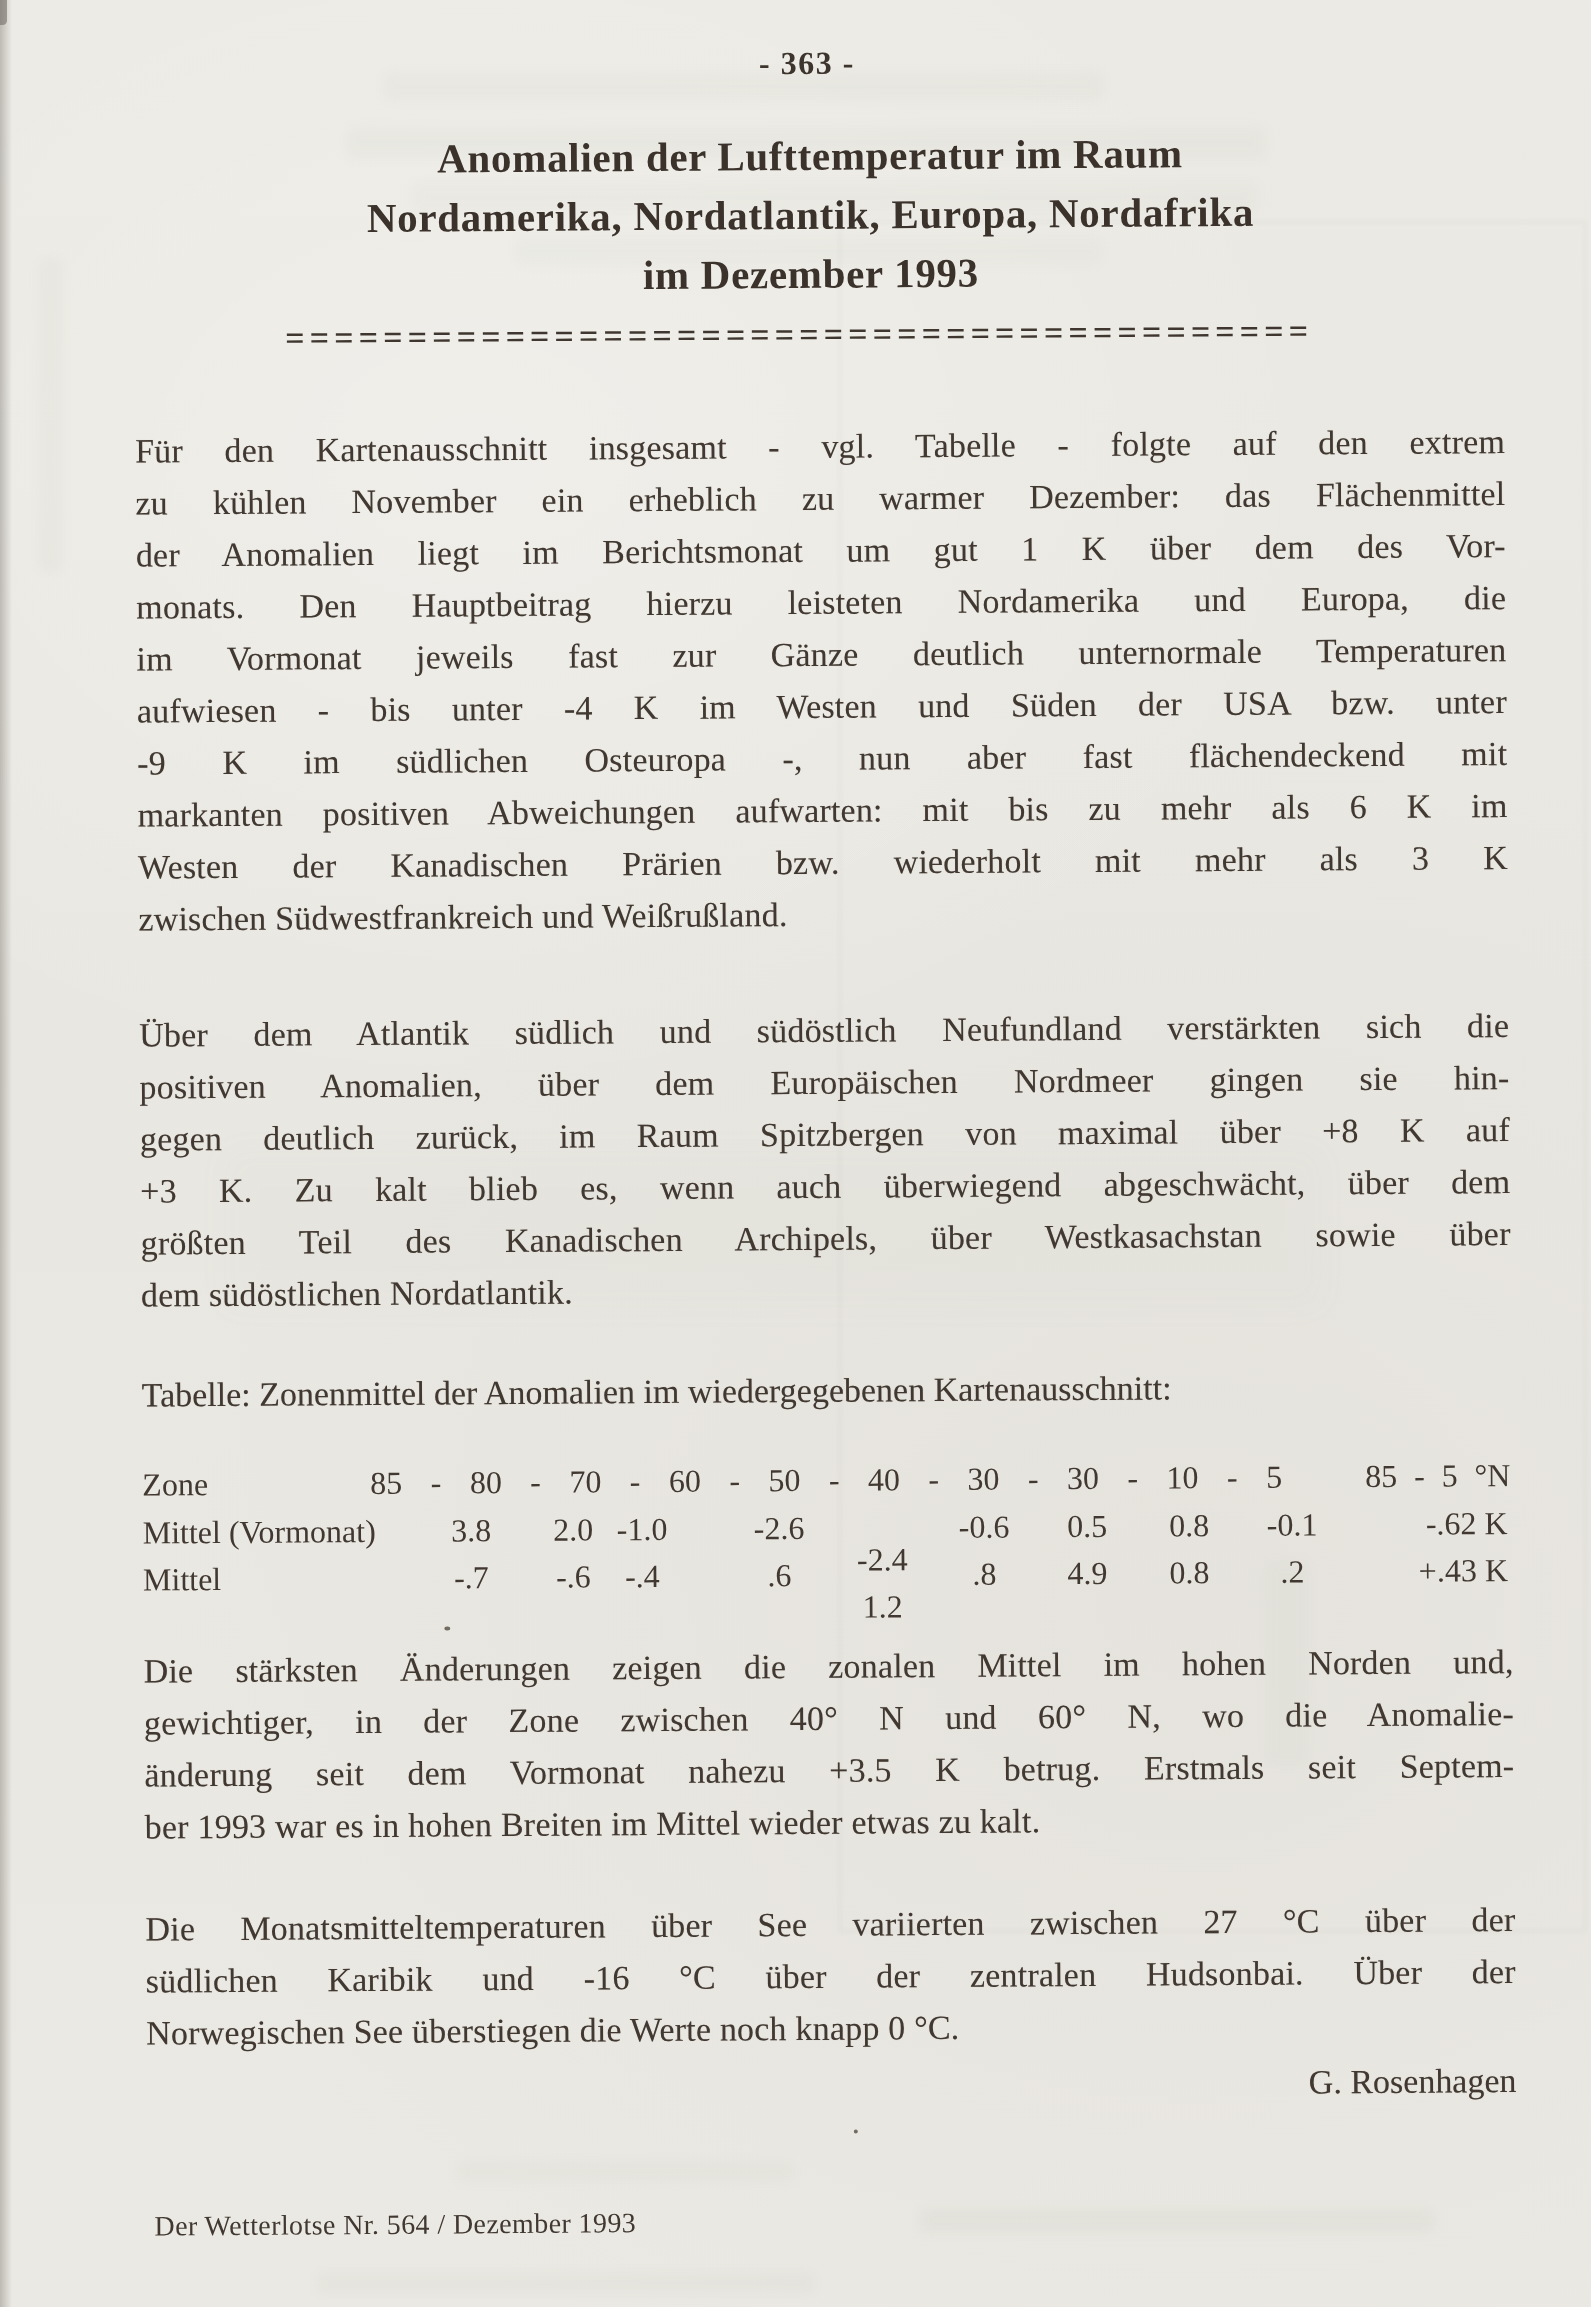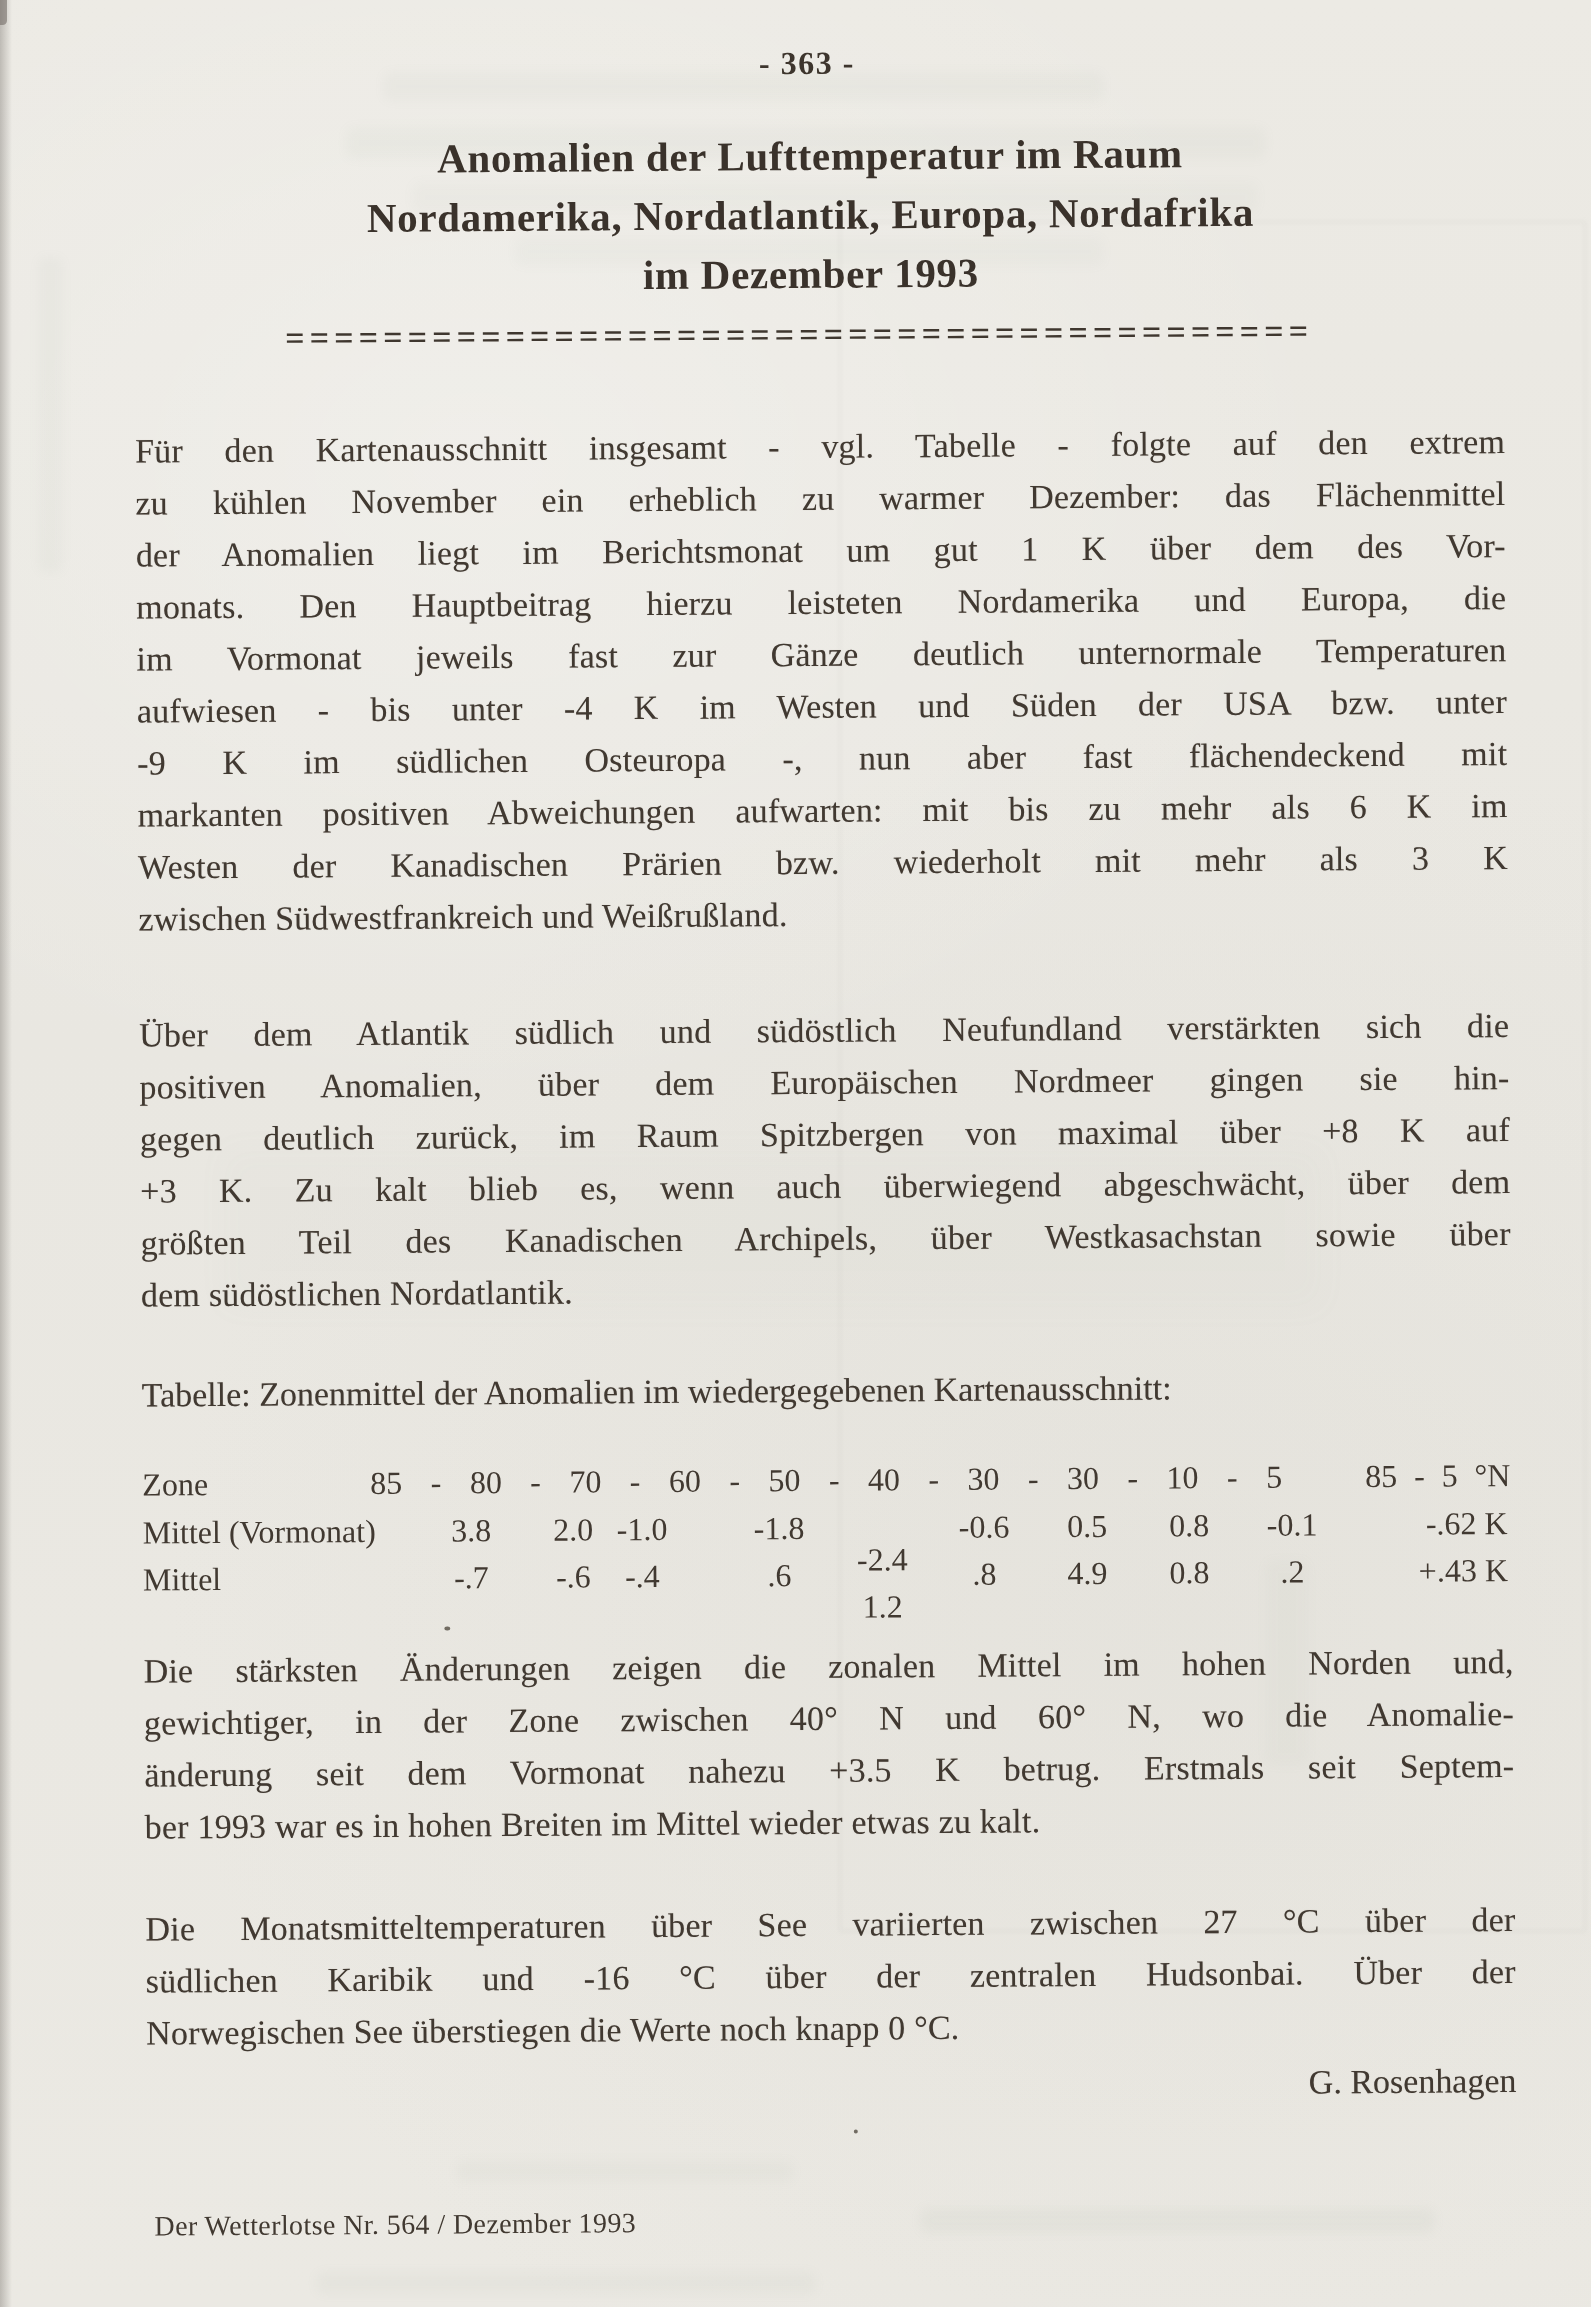--- a/index.html
+++ b/index.html
@@ -176,21 +176,21 @@
       <span>5</span>
     </span>
     <span class="zone-total">85 - 5 °N</span>
   </div>
 
   <div class="trow trow-r1">
     <span class="tlabel">Mittel (Vormonat)</span>
     <span class="tcell c0">3.8</span>
     <span class="tcell c1">2.0</span>
     <span class="tcell c2">-1.0</span>
-    <span class="tcell c3">-1.8</span>
+    <span class="tcell c3">-2.6</span>
     <span class="tcell c4">-2.4</span>
     <span class="tcell c5">-0.6</span>
     <span class="tcell c6">0.5</span>
     <span class="tcell c7">0.8</span>
     <span class="tcell c8">-0.1</span>
     <span class="ttotal">-.62 K</span>
   </div>
 
   <div class="trow trow-r2">
     <span class="tlabel">Mittel</span>

